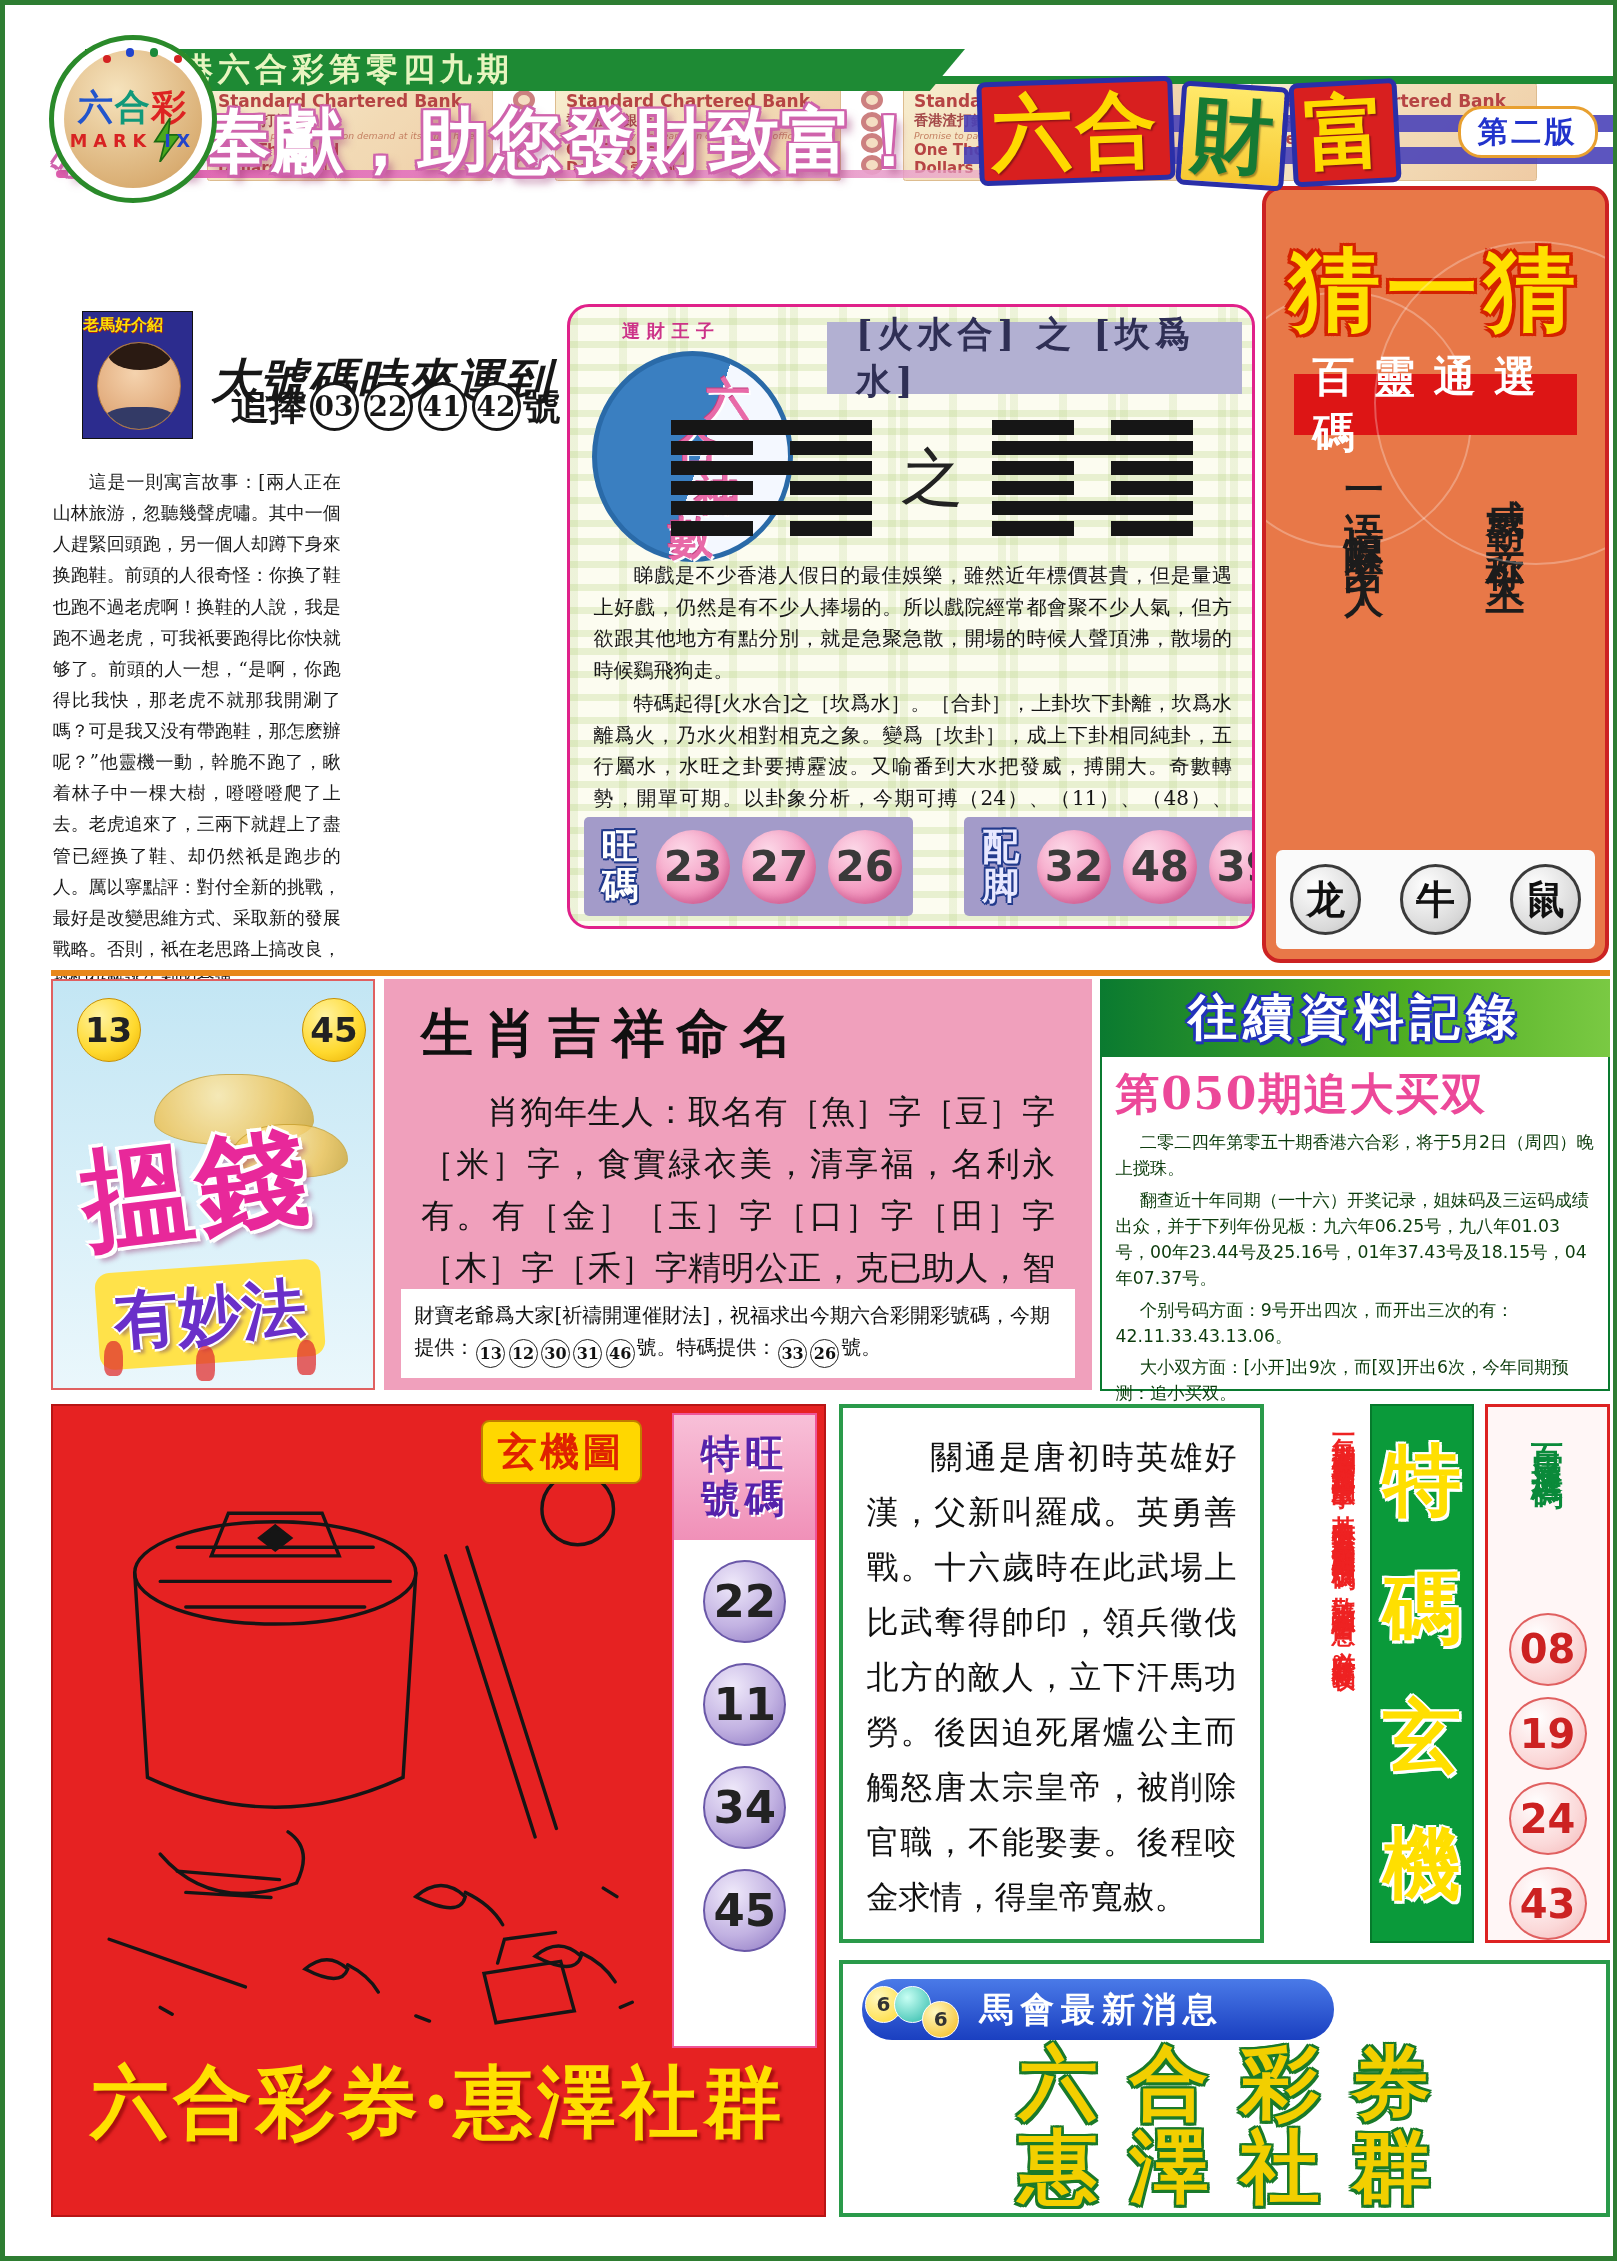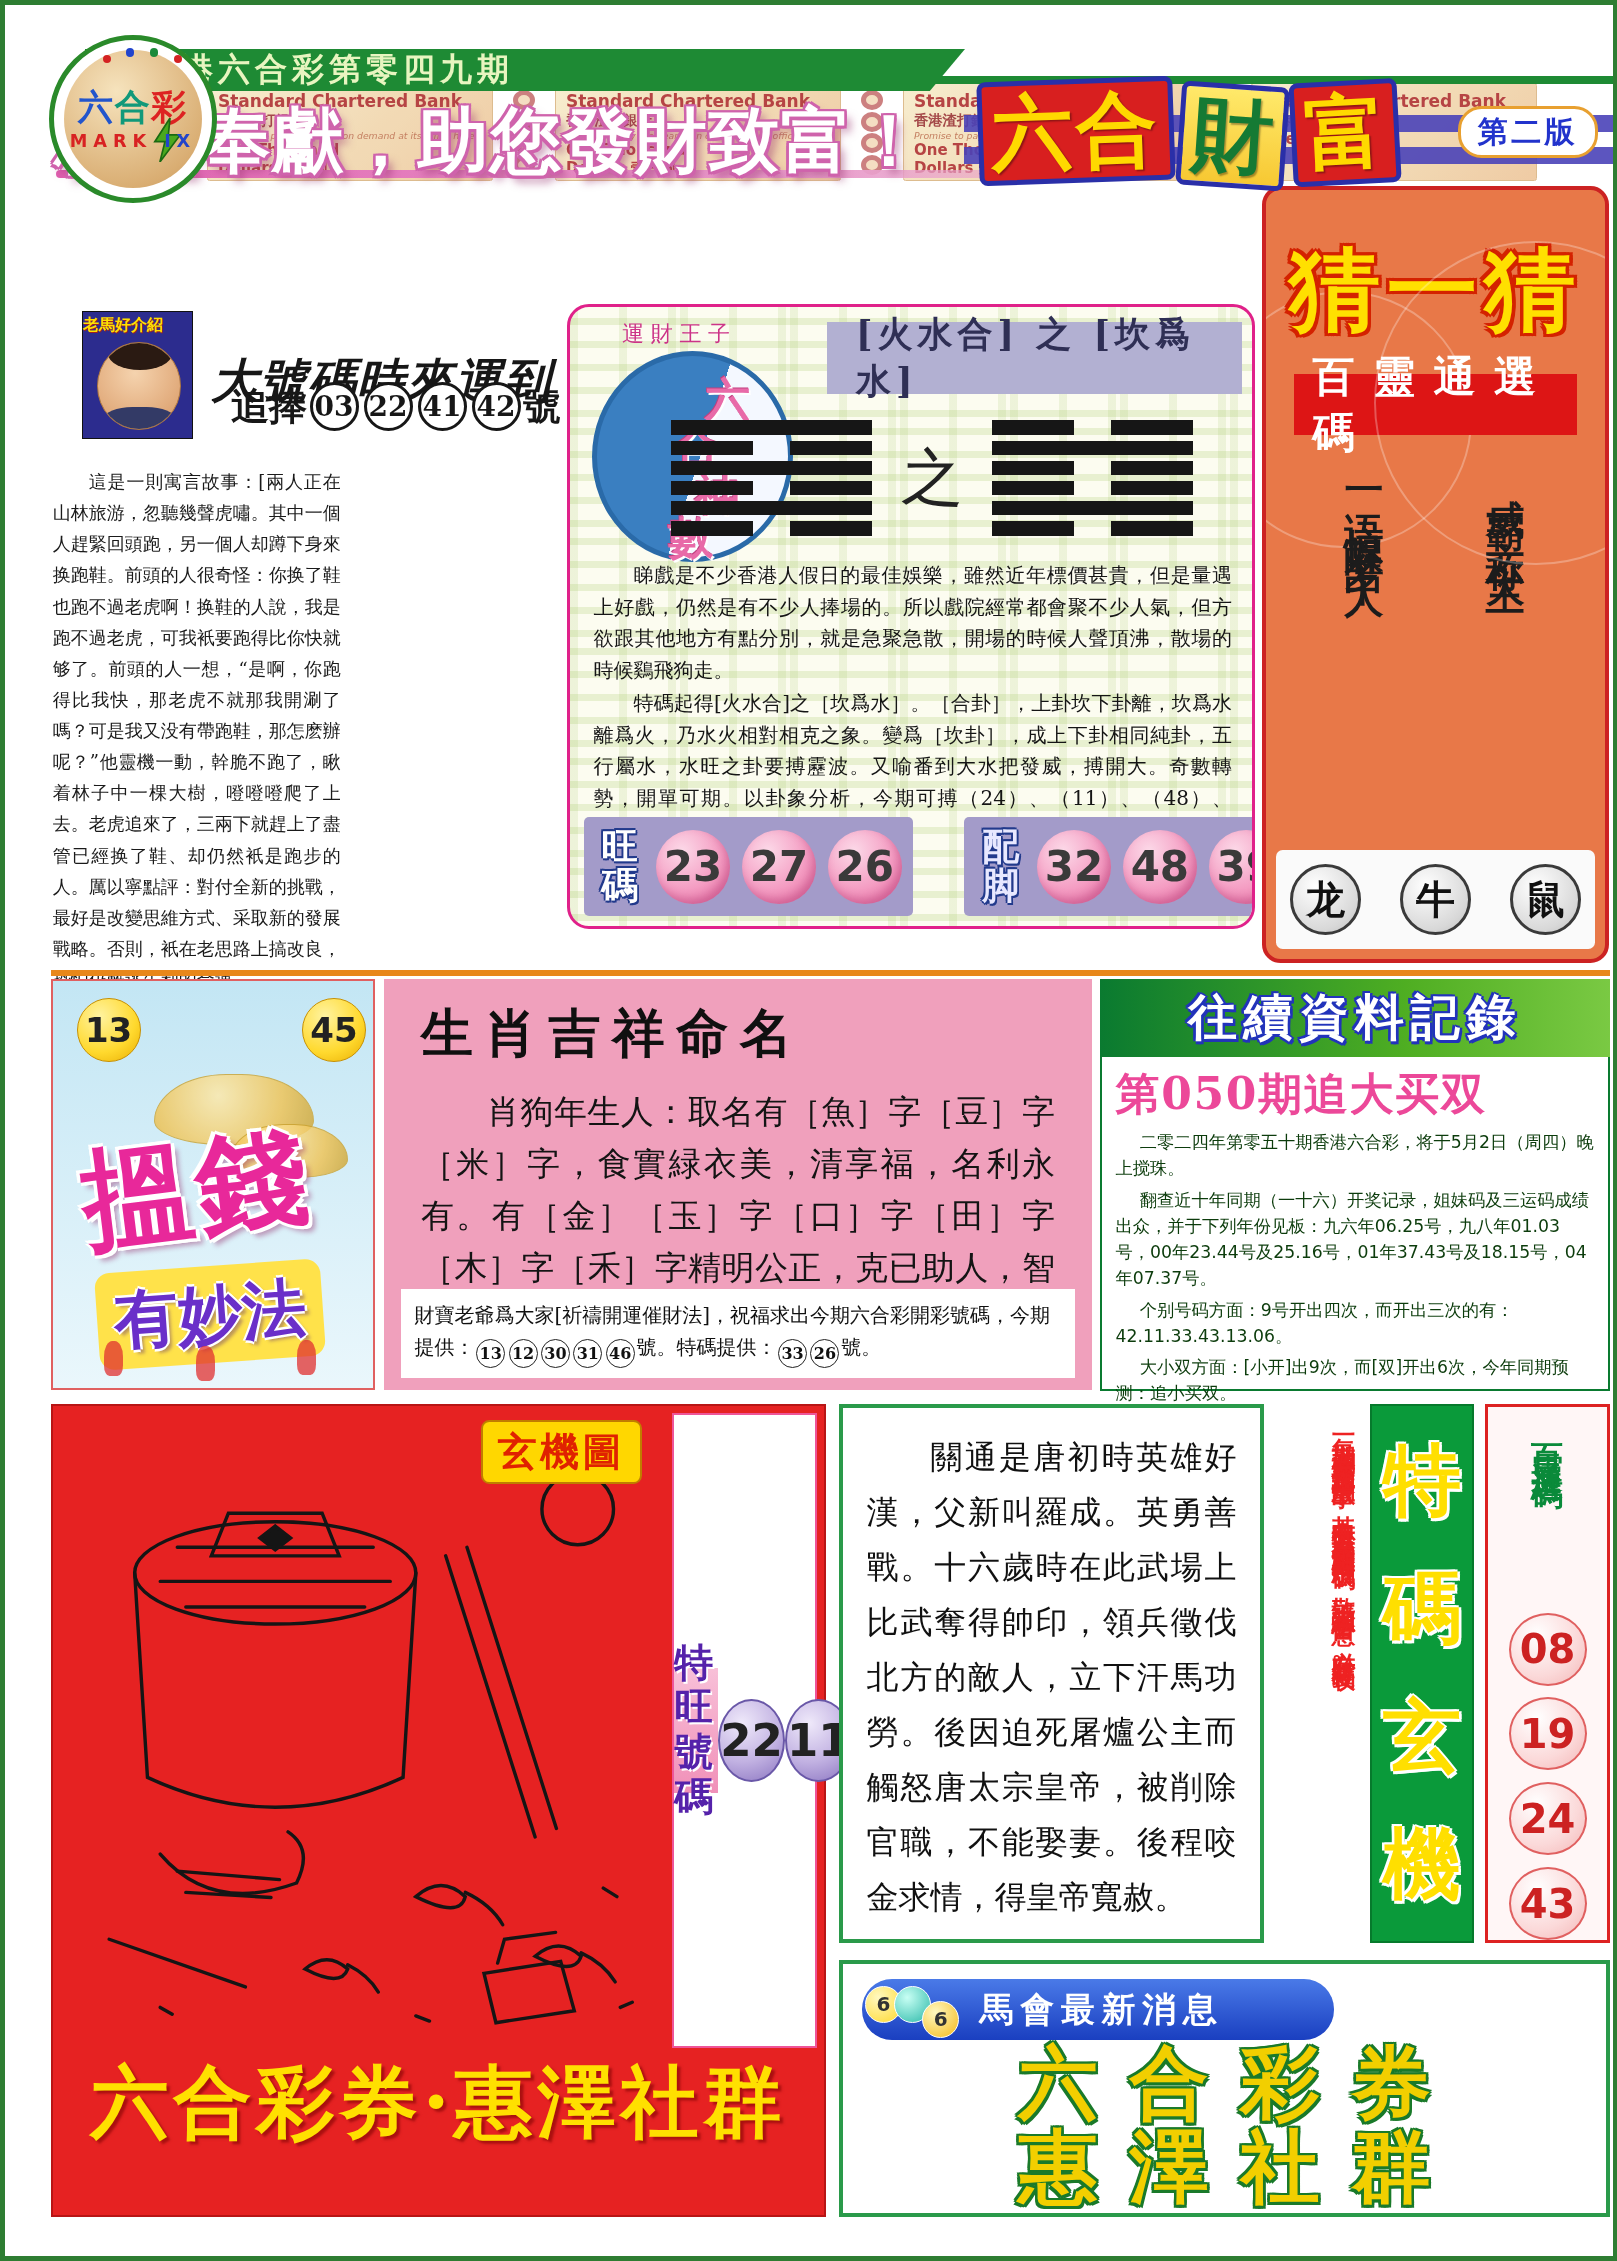--- a/index.html
+++ b/index.html
@@ -78,21 +78,21 @@
     border:3.4px solid #171717; border-radius:50%; font-family:"DejaVu Serif",serif; font-size:28px;
     font-weight:bold; color:#171717; margin:0 2.5px; background:#fff; }
   .art-body { position:absolute; left:1.7px; top:280px; width:288px; font-family:"DejaVu Serif",serif;
     font-size:18px; line-height:1.73; color:#1a1a1a; text-align:justify; text-indent:2em; }
 
   .fortune { position:absolute; left:516px; top:118px; width:688px; height:625px;
     border:3.4px solid #e0218a; border-radius:22px; background-color:#fcfcf0;
     background-image:repeating-linear-gradient(90deg,rgba(150,190,80,.14) 0 8.4px,transparent 8.4px 49px),
       repeating-linear-gradient(0deg,rgba(150,190,80,.20) 0 6.7px,transparent 6.7px 23px);
     background-size:110px 81px,81px 110px; overflow:hidden; }
-  .ft-brand { position:absolute; left:52px; top:11.8px; color:#cc3388; font-size:22px; font-weight:normal; letter-spacing:6.7px; }
+  .ft-brand { position:absolute; left:52px; top:11.8px; color:#cc3388; font-size:18px; font-weight:bold; letter-spacing:6.7px; }
   .yinyang { position:absolute; left:22px; top:44px; width:201px; height:211px; border-radius:50%;
     border:5px solid #2a6aa8; background:linear-gradient(108deg,#3a7fc1 0 53%,#f4f8ff 53%); }
   .yy-char { position:absolute; font-family:"DejaVu Serif",serif; font-weight:bold; font-size:45px;
     color:#e86aa8; text-shadow:1.7px 1.7px 0 #fff,-0.8px -0.8px 0 #c04080; }
   .ft-header { position:absolute; left:257px; top:15px; right:10px; height:72px; background:#b2b0d2;
     display:flex; align-items:center; padding-left:29px; }
   .ft-header span { font-family:"DejaVu Serif",serif; font-size:35px; font-weight:bold; color:#2f2f55; letter-spacing:5px; }
   .hex-row { position:absolute; left:67px; top:108px; right:25px; height:126px;
     display:flex; align-items:center; justify-content:center; gap:29px; }
   .hx { width:201px; }
@@ -175,21 +175,21 @@
   .record-body p { font-size:17.3px; line-height:1.5; color:#0c3c0c; margin-top:5.9px; text-indent:1.4em;
     font-family:"DejaVu Sans",sans-serif; }
 
   
   .row4 { position:absolute; left:46px; top:1399px; width:1559px; height:813px; }
   .redzone { position:absolute; left:0; top:0; width:775px; height:813px; background:#e62222; border:2.5px solid #b81515; }
   .drawing { position:absolute; left:5px; top:5px; right:165px; height:639px; }
   .mystery-label { position:absolute; top:13.5px; right:182px; background:#ffd700; border:2.5px solid #c07d00;
     border-radius:8.4px; padding:3.4px 15px; font-size:39px; font-weight:bold; color:#e02200; letter-spacing:3.4px; z-index:3; }
   .tewang { position:absolute; right:6.7px; top:6.7px; width:145px; height:635px; background:#fff;
-    border:2.5px solid #ee5599; display:flex; flex-direction:row; align-items:center; }
+    border:2.5px solid #ee5599; display:flex; flex-direction:column; align-items:center; }
   .tewang-head { width:100%; height:125px; background:linear-gradient(180deg,#f8c0d8,#f090b8);
     display:flex; flex-direction:column; align-items:center; justify-content:center; }
   .tewang-head div { font-size:39px; font-weight:bold; color:#5522aa; line-height:1.15; letter-spacing:5px;
     text-shadow:1.7px 1.7px 0 #fff; }
   .purple-ball { width:83px; height:83px; border-radius:50%; margin-top:20px;
     background:radial-gradient(circle at 35% 28%,#efe9fa,#c2b2e2 55%,#8a74c0); border:2.5px solid #6a58a8;
     display:flex; align-items:center; justify-content:center; font-size:45px; font-weight:bold; color:#222; }
   .left-banner { position:absolute; left:0; right:0; bottom:0; height:164px; display:flex;
     align-items:flex-start; justify-content:center; }
   .left-banner span { font-family:"DejaVu Serif",serif; font-size:78px; font-weight:bold; color:#ffe000; letter-spacing:5px;

